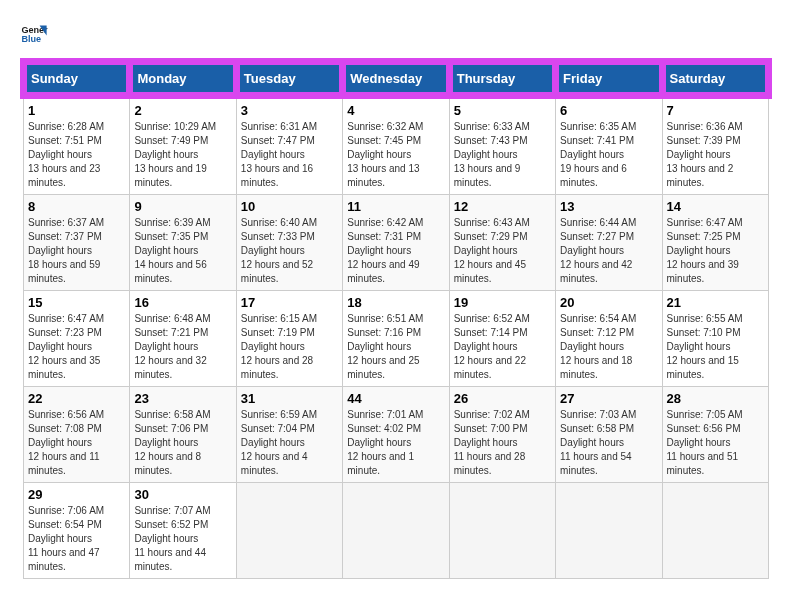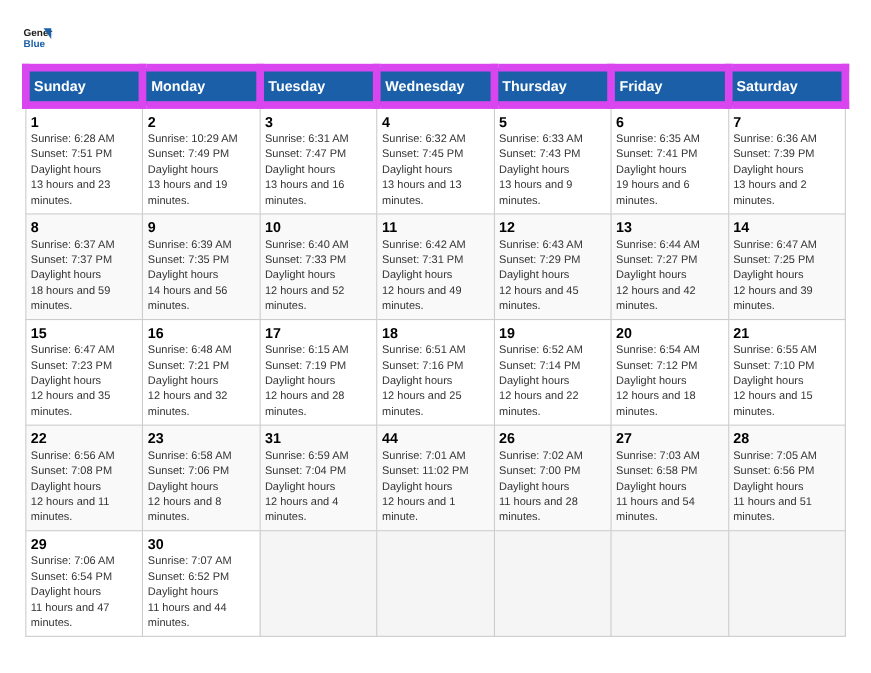--- a/index.html
+++ b/index.html
@@ -278,21 +278,21 @@
         <td>
         <div class="day-num">31</div>
         <div class="day-detail">Sunrise: 6:59 AM</div>
         <div class="day-detail">Sunset: 7:04 PM</div>
         <div class="day-detail">Daylight hours</div>
         <div class="day-detail">12 hours and 4 minutes.</div>
       </td>
         <td>
         <div class="day-num">44</div>
         <div class="day-detail">Sunrise: 7:01 AM</div>
-        <div class="day-detail">Sunset: 11:02 PM</div>
+        <div class="day-detail">Sunset: 4:02 PM</div>
         <div class="day-detail">Daylight hours</div>
         <div class="day-detail">12 hours and 1 minute.</div>
       </td>
         <td>
         <div class="day-num">26</div>
         <div class="day-detail">Sunrise: 7:02 AM</div>
         <div class="day-detail">Sunset: 7:00 PM</div>
         <div class="day-detail">Daylight hours</div>
         <div class="day-detail">11 hours and 28 minutes.</div>
       </td>

